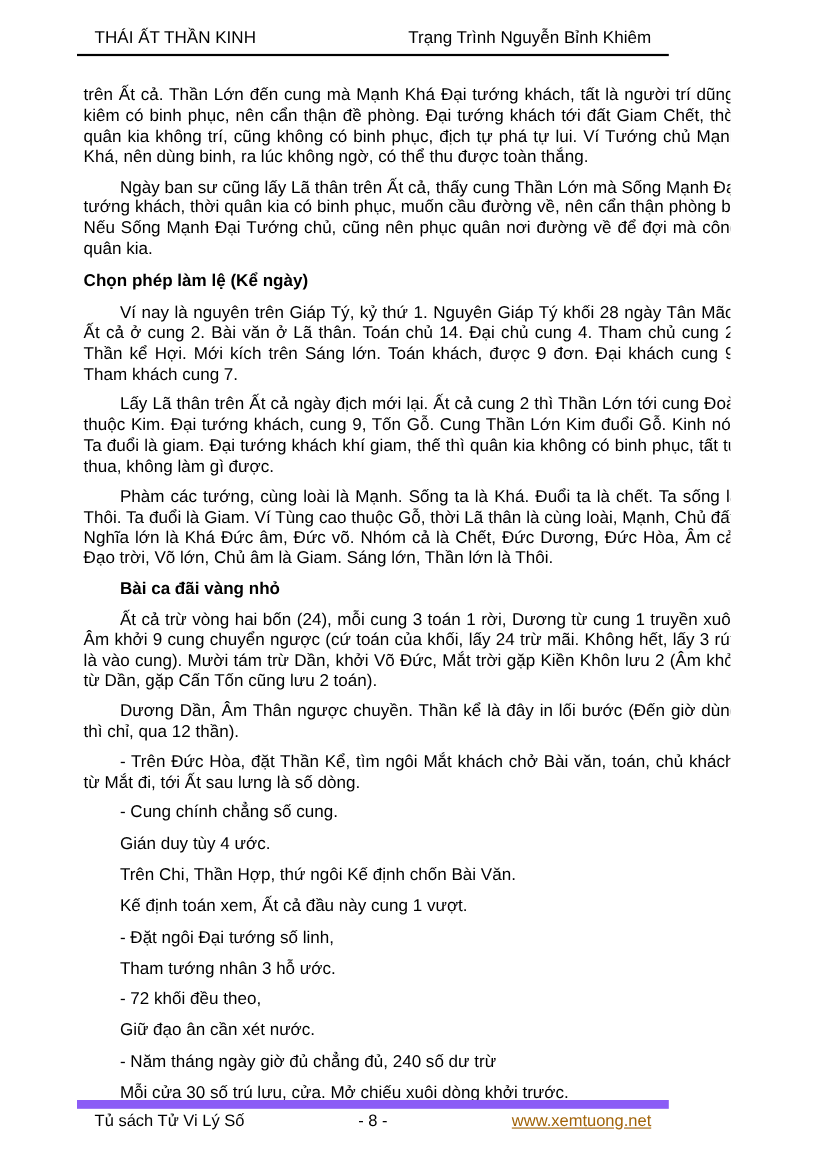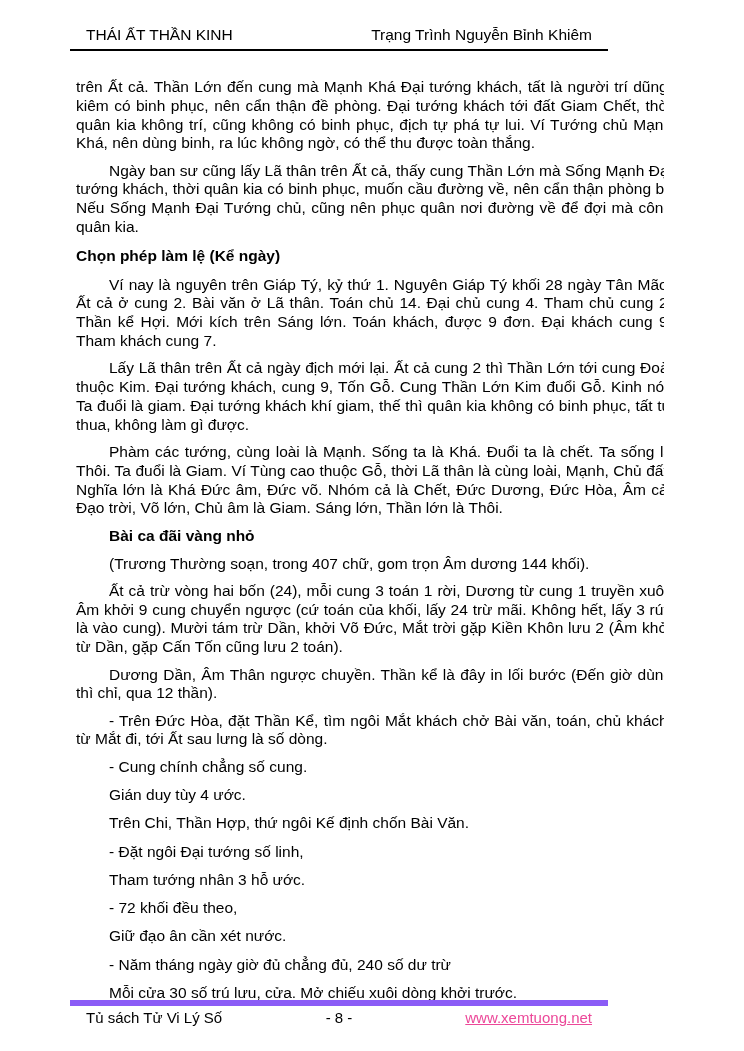--- a/index.html
+++ b/index.html
@@ -61,31 +61,31 @@
   .content p.line {
     text-align: left;
     margin-bottom: 9.5px;
   }
   
   .footer {
     position: absolute;
     top: 1000px;
     left: 70px;
     right: 56px;
-    border-top: 6px solid #8b5cf6;
+    border-top: 8px solid #8b5cf6;
     padding: 3px 16px 0 16px;
     display: flex;
     align-items: baseline;
     font-size: 15px;
   }
   .footer .f-left  { flex: 1; text-align: left; }
   .footer .f-center{ flex: 0 0 auto; text-align: center; }
   .footer .f-right { flex: 1; text-align: right; }
   .footer a {
-    color: #ec4899;
+    color: #a16207;
     text-decoration: underline;
     cursor: pointer;
   }
 </style>
 </head>
 <body>
 
 <div class="page">
 
   <div class="header">
@@ -94,27 +94,27 @@
   </div>
 
   <div class="content">
     <p class="continuation">trên Ất cả. Thần Lớn đến cung mà Mạnh Khá Đại tướng khách, tất là người trí dũng, kiêm có binh phục, nên cẩn thận đề phòng. Đại tướng khách tới đất Giam Chết, thời quân kia không trí, cũng không có binh phục, địch tự phá tự lui. Ví Tướng chủ Mạnh Khá, nên dùng binh, ra lúc không ngờ, có thể thu được toàn thắng.</p>
     <p>Ngày ban sư cũng lấy Lã thân trên Ất cả, thấy cung Thần Lớn mà Sống Mạnh Đại tướng khách, thời quân kia có binh phục, muốn cầu đường về, nên cẩn thận phòng bị. Nếu Sống Mạnh Đại Tướng chủ, cũng nên phục quân nơi đường về để đợi mà công quân kia.</p>
     <p class="heading">Chọn phép làm lệ (Kể ngày)</p>
     <p>Ví nay là nguyên trên Giáp Tý, kỷ thứ 1. Nguyên Giáp Tý khối 28 ngày Tân Mão. Ất cả ở cung 2. Bài văn ở Lã thân. Toán chủ 14. Đại chủ cung 4. Tham chủ cung 2. Thần kể Hợi. Mới kích trên Sáng lớn. Toán khách, được 9 đơn. Đại khách cung 9. Tham khách cung 7.</p>
     <p>Lấy Lã thân trên Ất cả ngày địch mới lại. Ất cả cung 2 thì Thần Lớn tới cung Đoài thuộc Kim. Đại tướng khách, cung 9, Tốn Gỗ. Cung Thần Lớn Kim đuổi Gỗ. Kinh nói: Ta đuổi là giam. Đại tướng khách khí giam, thế thì quân kia không có binh phục, tất tự thua, không làm gì được.</p>
     <p>Phàm các tướng, cùng loài là Mạnh. Sống ta là Khá. Đuổi ta là chết. Ta sống là Thôi. Ta đuổi là Giam. Ví Tùng cao thuộc Gỗ, thời Lã thân là cùng loài, Mạnh, Chủ đất, Nghĩa lớn là Khá Đức âm, Đức võ. Nhóm cả là Chết, Đức Dương, Đức Hòa, Âm cả, Đạo trời, Võ lớn, Chủ âm là Giam. Sáng lớn, Thần lớn là Thôi.</p>
     <p class="heading-indent">Bài ca đãi vàng nhỏ</p>
-    <p>(Trương Thường soạn, trong 407 chữ, gom trọn Âm dương 144 khối).</p>
     <p>Ất cả trừ vòng hai bốn (24), mỗi cung 3 toán 1 rời, Dương từ cung 1 truyền xuôi, Âm khởi 9 cung chuyển ngược (cứ toán của khối, lấy 24 trừ mãi. Không hết, lấy 3 rút, là vào cung). Mười tám trừ Dần, khởi Võ Đức, Mắt trời gặp Kiền Khôn lưu 2 (Âm khởi từ Dần, gặp Cấn Tốn cũng lưu 2 toán).</p>
     <p>Dương Dần, Âm Thân ngược chuyền. Thần kể là đây in lối bước (Đến giờ dùng thì chỉ, qua 12 thần).</p>
     <p>- Trên Đức Hòa, đặt Thần Kể, tìm ngôi Mắt khách chở Bài văn, toán, chủ khách, từ Mắt đi, tới Ất sau lưng là số dòng.</p>
     <p class="line">- Cung chính chẳng số cung.</p>
     <p class="line">Gián duy tùy 4 ước.</p>
     <p class="line">Trên Chi, Thần Hợp, thứ ngôi Kế định chốn Bài Văn.</p>
+    <p class="line">Kế định toán xem, Ất cả đầu này cung 1 vượt.</p>
     <p class="line">- Đặt ngôi Đại tướng số linh,</p>
     <p class="line">Tham tướng nhân 3 hỗ ước.</p>
     <p class="line">- 72 khối đều theo,</p>
     <p class="line">Giữ đạo ân cần xét nước.</p>
     <p class="line">- Năm tháng ngày giờ đủ chẳng đủ, 240 số dư trừ</p>
     <p class="line">Mỗi cửa 30 số trú lưu, cửa. Mở chiếu xuôi dòng khởi trước.</p>
   </div>
 
   <div class="footer">
     <span class="f-left">Tủ sách Tử Vi Lý Số</span>

